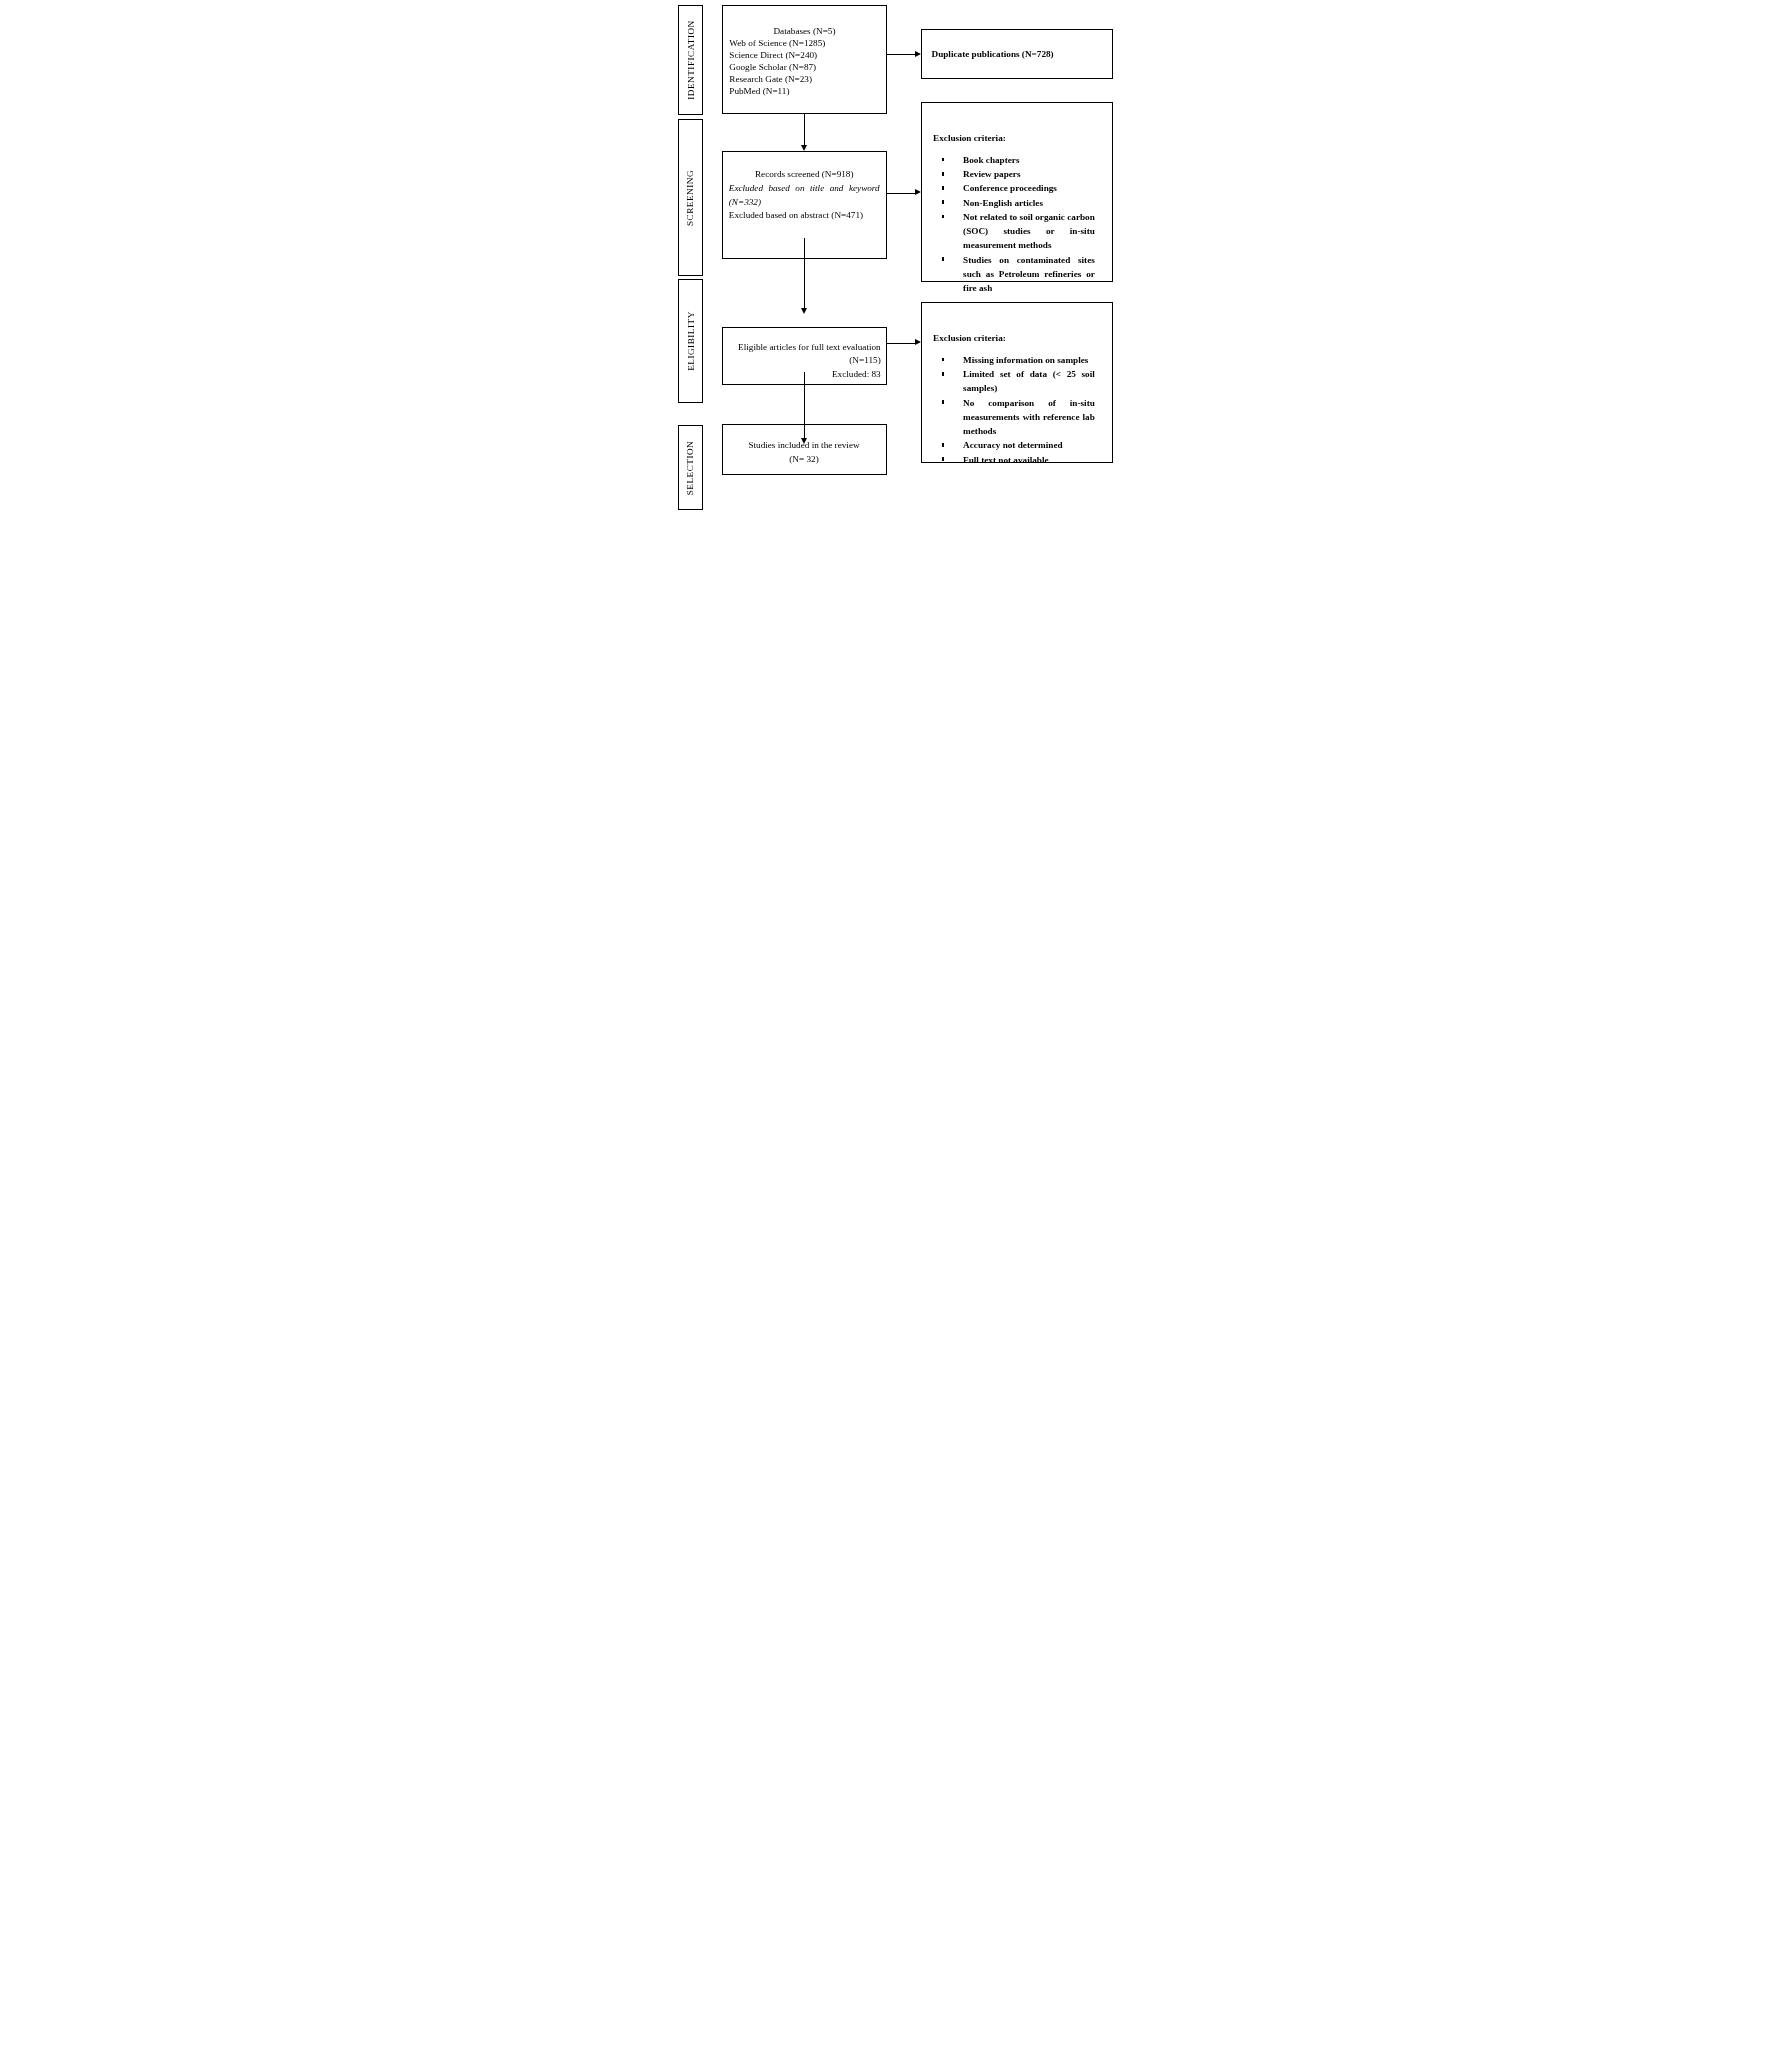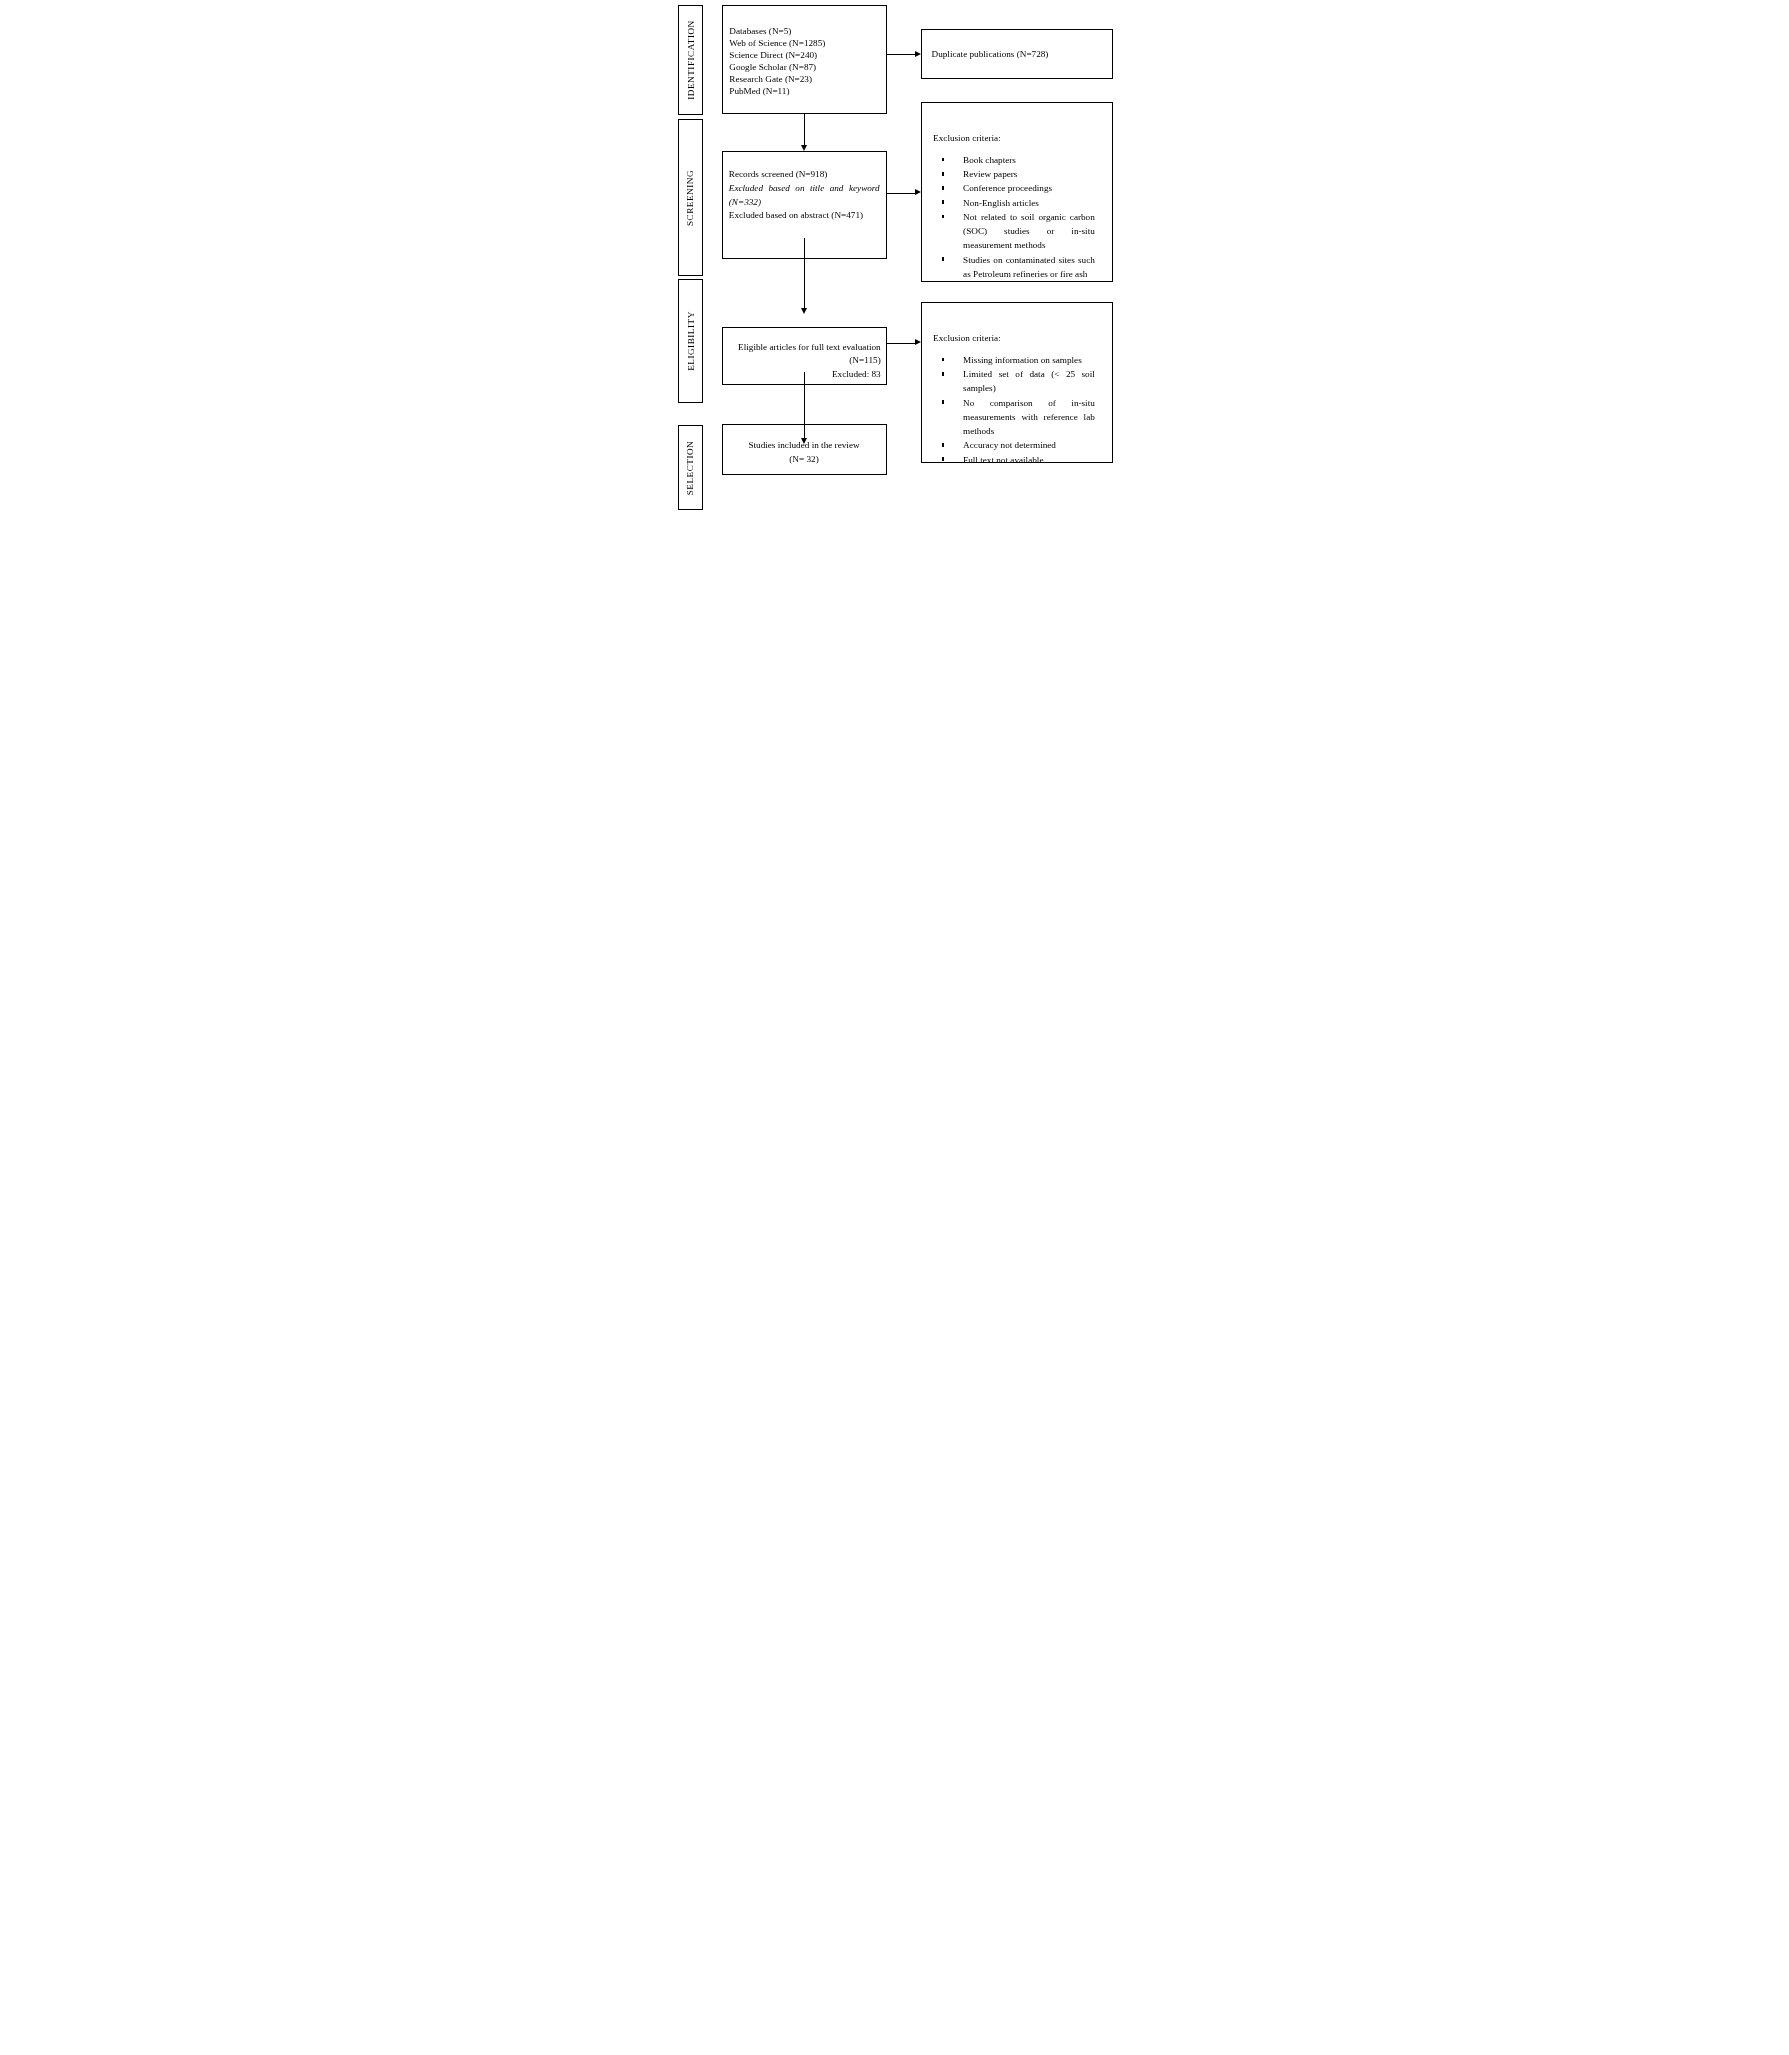--- a/index.html
+++ b/index.html
@@ -31,28 +31,29 @@
   
   .flow-box {
     position:absolute; left:51px; width:165px;
     border:1.4px solid #000; background:#fff;
     font-size:9.2px;
   }
   .box-databases { top:4.8px;  height:109px; padding:20px 5.8px 0 6.8px; line-height:1.3; }
   .box-records   { top:151px; height:108px; padding:16px 5.8px 0 6.3px; line-height:1.5; }
   .box-eligible  { top:327px; height:58px; padding:12.5px 4.8px 0 4.8px; line-height:1.5; text-align:right; }
   .box-included  { top:424px; height:51px; padding:14px 4.8px 0 4.8px; line-height:1.5; text-align:center; }
-  .center { text-align:left; }
+  .center { text-align:center; }
   .justify { text-align:justify;font-style:italic; }
 
   
   .side-box {
     position:absolute; left:250px; width:192px;
     border:1.4px solid #000; background:#fff;
     font-size:9.2px;
+    font-weight:bold;
   }
   .box-duplicates { top:29px; height:50px; display:flex; align-items:center; padding-left:10px; }
   .box-exclusion1 { top:102px; height:180px; padding:27.5px 8.7px 0 11.6px; line-height:1.55; }
   .box-exclusion2 { top:302px; height:161px; padding:27.5px 8.7px 0 11.6px; line-height:1.55; }
 
   ul.crit-list { list-style:none; margin:8px; padding:0; }
   ul.crit-list li { position:relative; padding-left:22px; text-align:justify; }
   .bullet-marker {
     position:absolute; left:0.5px; top:4.8px;
     width:2.9px; height:3.9px; background:#000;

